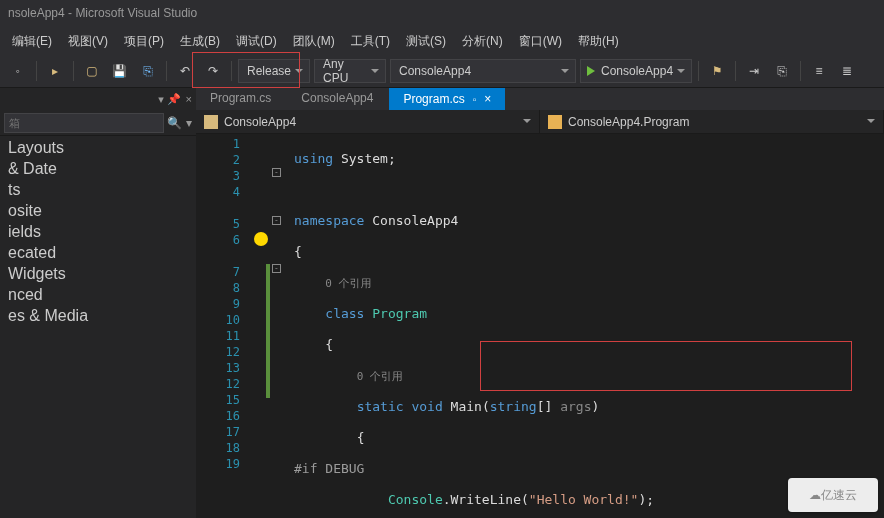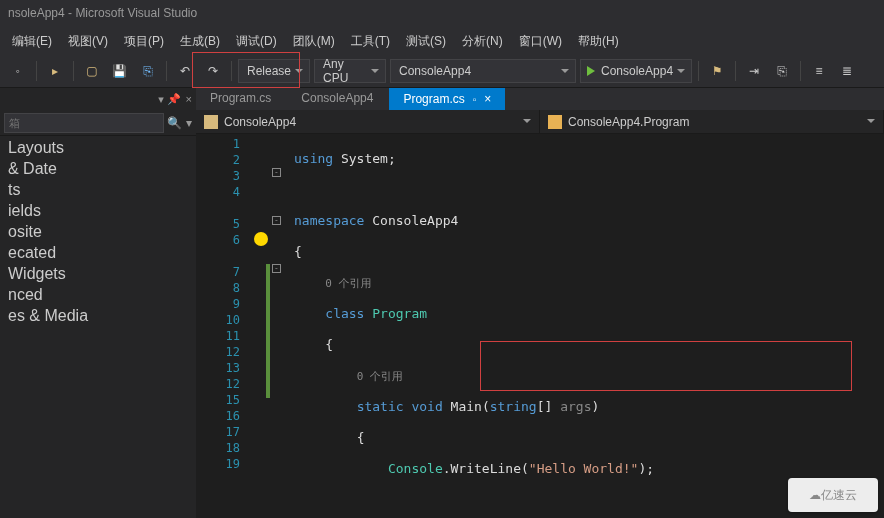--- a/index.html
+++ b/index.html
@@ -115,22 +115,22 @@
       <span>×</span>
     </div>
     <div class="side-search">
       <input placeholder="箱" style="">
       <span class="srch">🔍 ▾</span>
     </div>
     <div class="side-list">
       <div class="side-item">Layouts</div>
       <div class="side-item">&amp; Date</div>
       <div class="side-item">ts</div>
+      <div class="side-item">osite</div>
       <div class="side-item">ields</div>
-      <div class="side-item">osite</div>
       <div class="side-item">ecated</div>
       <div class="side-item">Widgets</div>
       <div class="side-item">nced</div>
       <div class="side-item">es &amp; Media</div>
     </div>
   </div>
 
   <div class="tabs">
     <div class="tab-row">
       <div class="tab">Program.cs</div>
@@ -187,20 +187,21 @@
 <div class="cl"><span class="kw">using</span> <span class="txt">System</span><span class="txt">;</span></div>
 <div class="cl"></div>
 <div class="cl"><span class="kw">namespace</span> <span class="txt">ConsoleApp4</span></div>
 <div class="cl"><span class="txt">{</span></div>
 <div class="cl">    <span class="ref">0 个引用</span></div>
 <div class="cl">    <span class="kw">class</span> <span class="cls2">Program</span></div>
 <div class="cl">    <span class="txt">{</span></div>
 <div class="cl">        <span class="ref">0 个引用</span></div>
 <div class="cl">        <span class="kw">static</span> <span class="kw">void</span> <span class="txt">Main</span><span class="txt">(</span><span class="kw">string</span><span class="txt">[] </span><span class="dim">args</span><span class="txt">)</span></div>
 <div class="cl">        <span class="txt">{</span></div>
+<div class="cl"><span class="pp">#if DEBUG</span></div>
 <div class="cl">            <span class="cls2">Console</span><span class="txt">.</span><span class="txt">WriteLine</span><span class="txt">(</span><span class="str">"Hello World!"</span><span class="txt">);</span></div>
 
 
 
 
 
 
 
 
 

